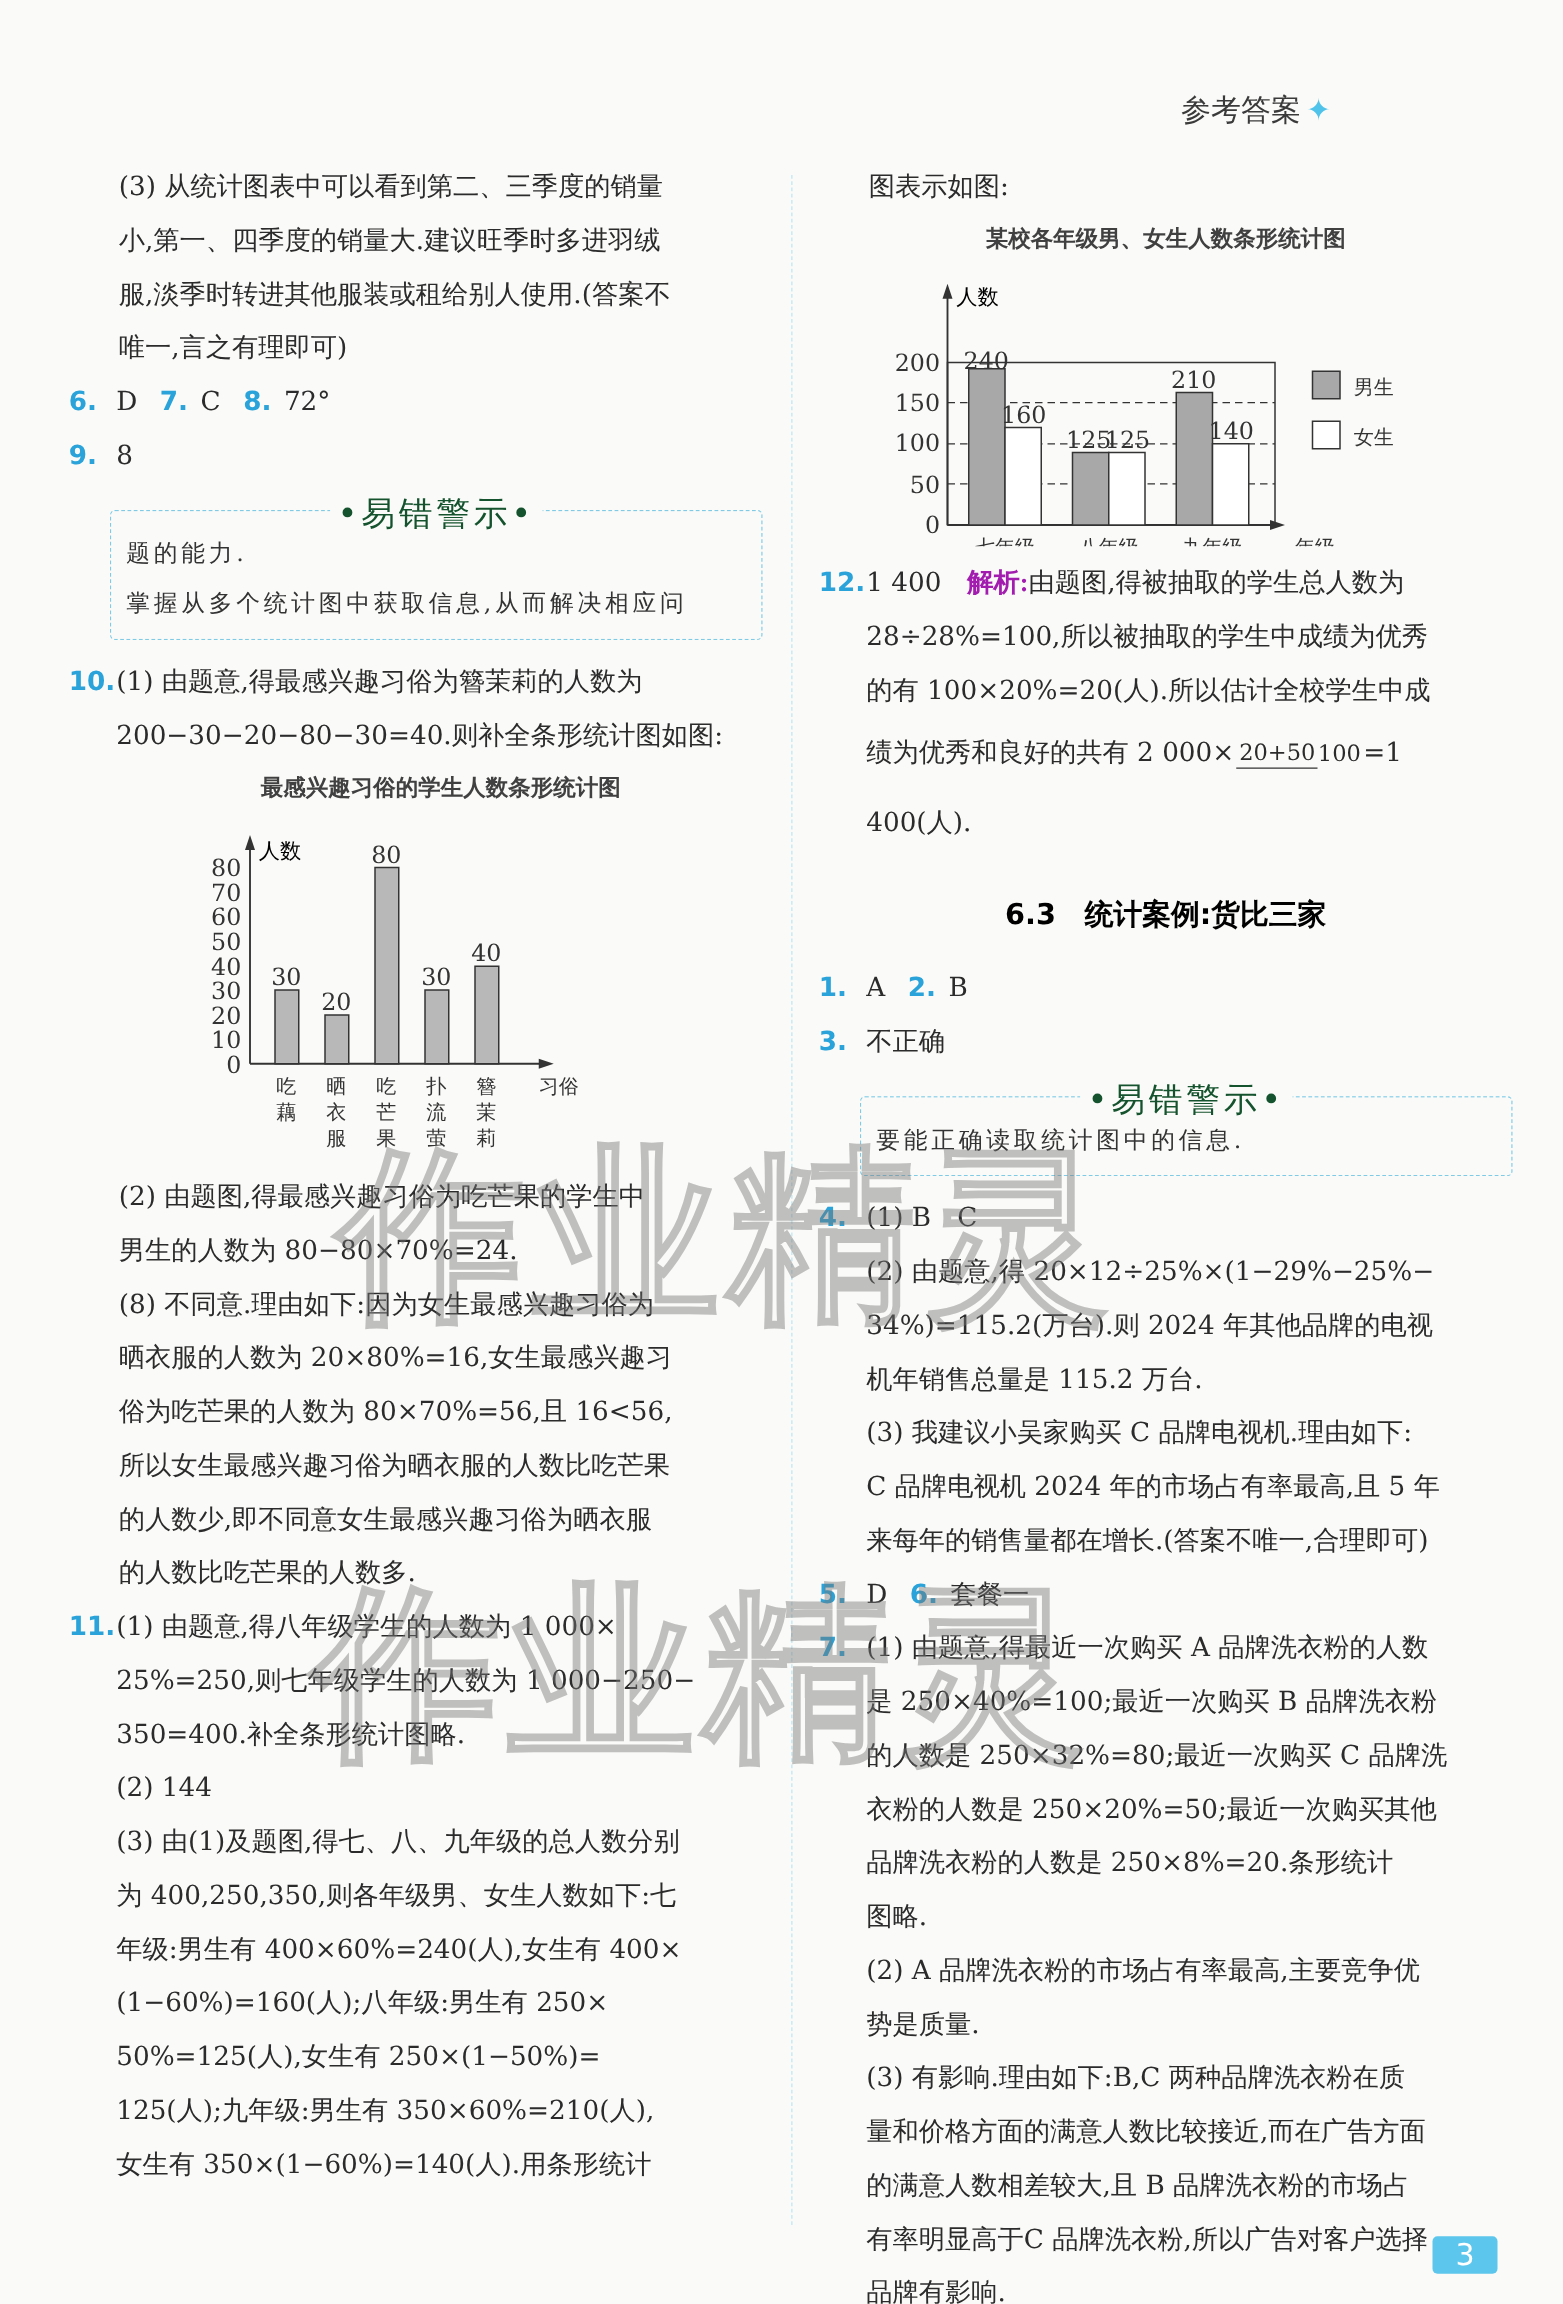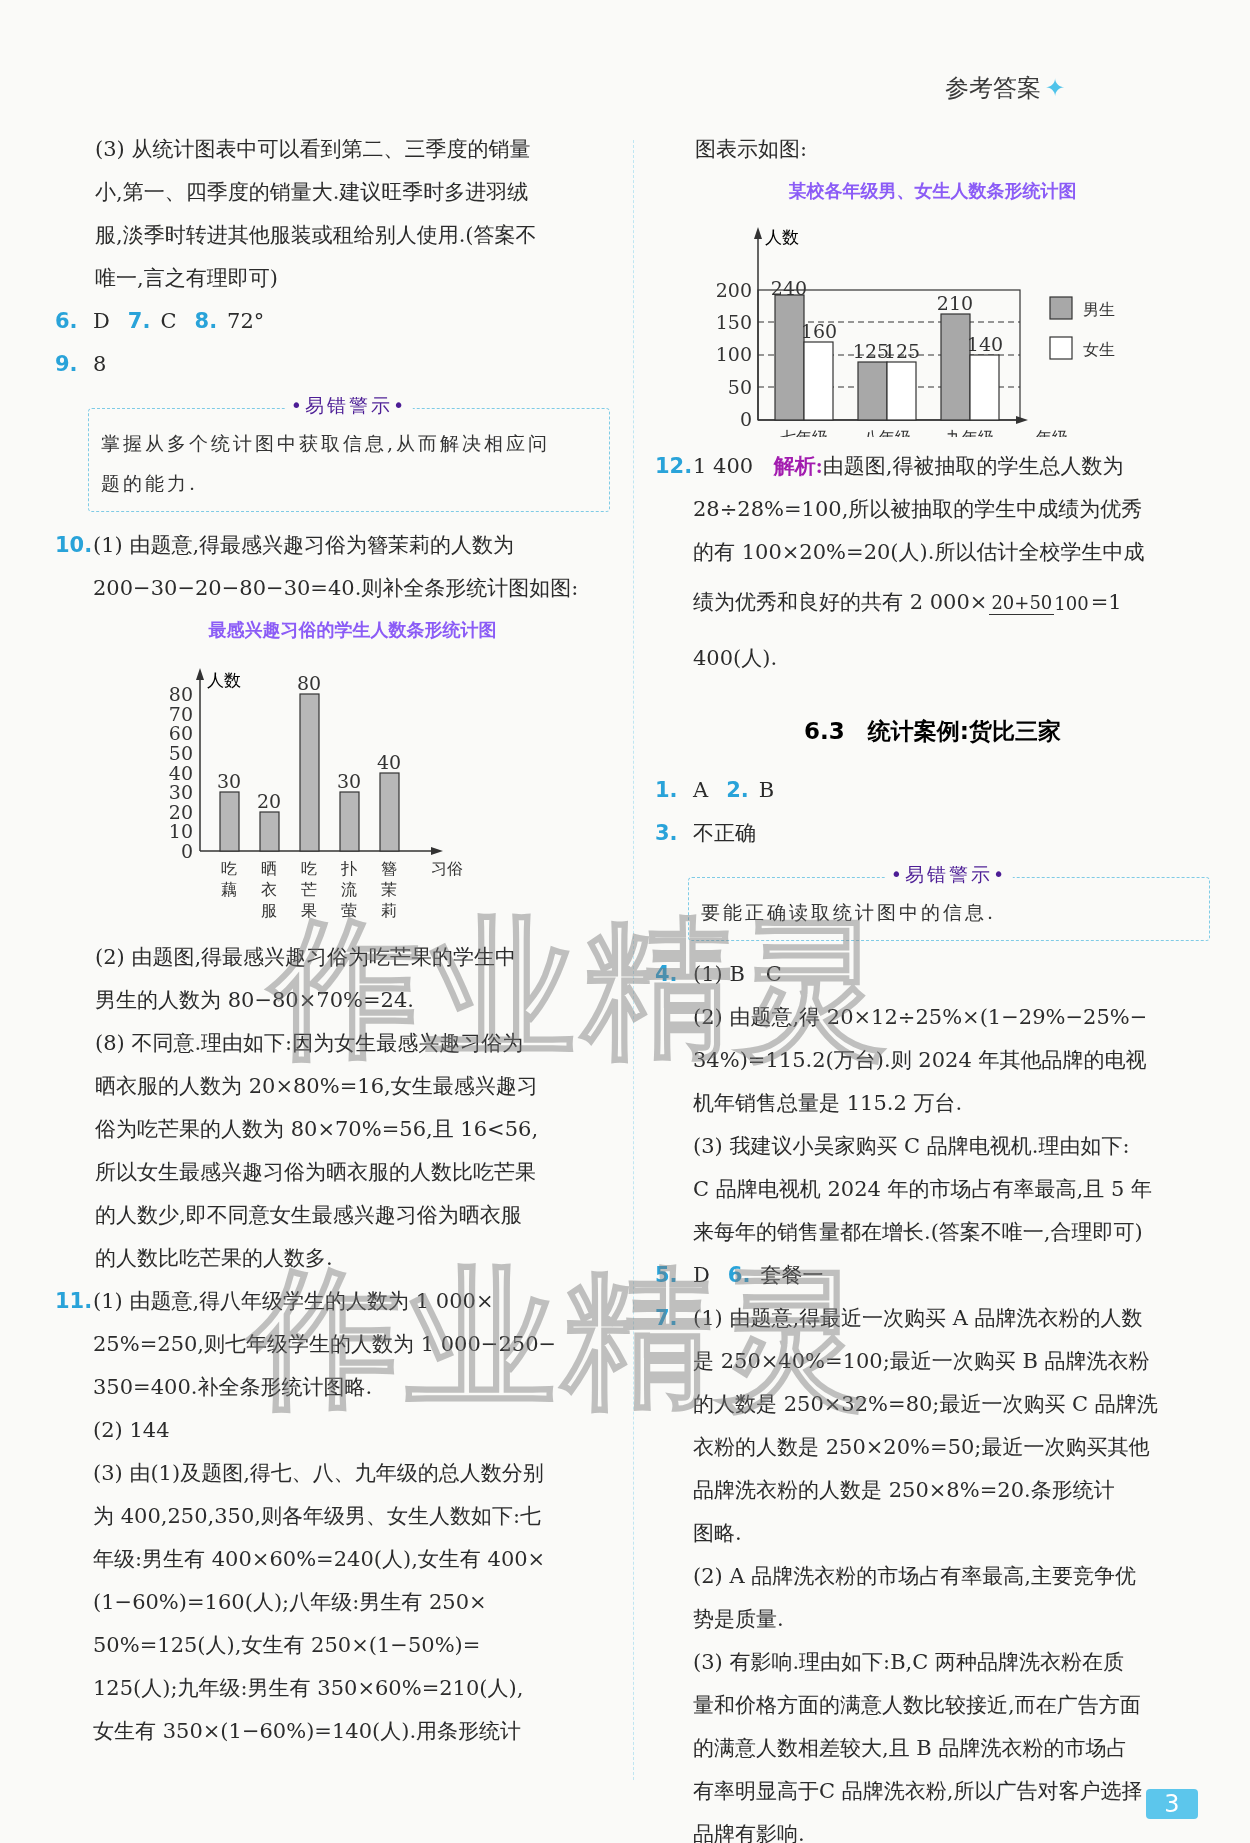--- a/index.html
+++ b/index.html
@@ -35,27 +35,27 @@
   .ans { font-size: 21px; }
   .row { display: flex; align-items: baseline; font-size: 21px; line-height: 43px; }
   .row .body { flex: 1; }
   .warn-box {
     position: relative; margin: 22px 0 12px 33px;
     border: 1.5px dashed #7fcbe6; border-radius: 4px;
     padding: 14px 12px 8px 12px;
   }
   .warn-title {
     position: absolute; top: -16px; left: 50%; transform: translateX(-50%);
-    background: #fafaf8; padding: 0 6px; color: #4c1d95;
-    font-family: "DejaVu Sans", sans-serif; font-size: 19px; letter-spacing: 3px; text-align: right;
+    background: #fafaf8; padding: 0 6px; color: #14532d;
+    font-family: "DejaVu Sans", sans-serif; font-size: 27px; letter-spacing: 3px; text-align: right;
   }
   .warn-text { font-size: 19px; line-height: 40px; letter-spacing: 3px; color: #333; }
   .chart-title {
     text-align: center; font-family: Liberation Sans, sans-serif; font-weight: bold;
-    font-size: 18px; color: #8b5cf6; margin: 8px 0 4px 0;
+    font-size: 18px; color: #404040; margin: 8px 0 4px 0;
   }
   .section-title {
     text-align: center; font-family: "DejaVu Sans", sans-serif; font-size: 23px;
     font-weight: bold; color: #000000; margin: 30px 0 22px 0;
   }
   .frac { display: inline-flex; flex-direction: row; align-items: center; vertical-align: middle; font-size: 18px; line-height: 22px; margin: 0 2px; }
   .frac .num { border-bottom: 1px solid #333; padding: 0 2px; }
   .page-num {
     position: absolute; left: 1146px; top: 1789px; width: 52px; height: 30px;
     background: #5cc6ec; border-radius: 4px; color: #fff;
@@ -98,22 +98,22 @@
       <span class="qnum-inline">8.</span>
       <span class="ans">72°</span>
     </div>
     <div class="row">
       <span class="qnum">9.</span>
       <span class="ans">8</span>
     </div>
 
     <div class="warn-box">
       <span class="warn-title">•易错警示•</span>
+      <div class="warn-text">题的能力.</div>
       <div class="warn-text">掌握从多个统计图中获取信息,从而解决相应问</div>
-      <div class="warn-text">题的能力.</div>
     </div>
 
     <div class="row">
       <span class="qnum">10.</span>
       <div class="body">
         <div>(1) 由题意,得最感兴趣习俗为簪茉莉的人数为</div>
         <div>200−30−20−80−30=40.则补全条形统计图如图:</div>
       </div>
     </div>
 

